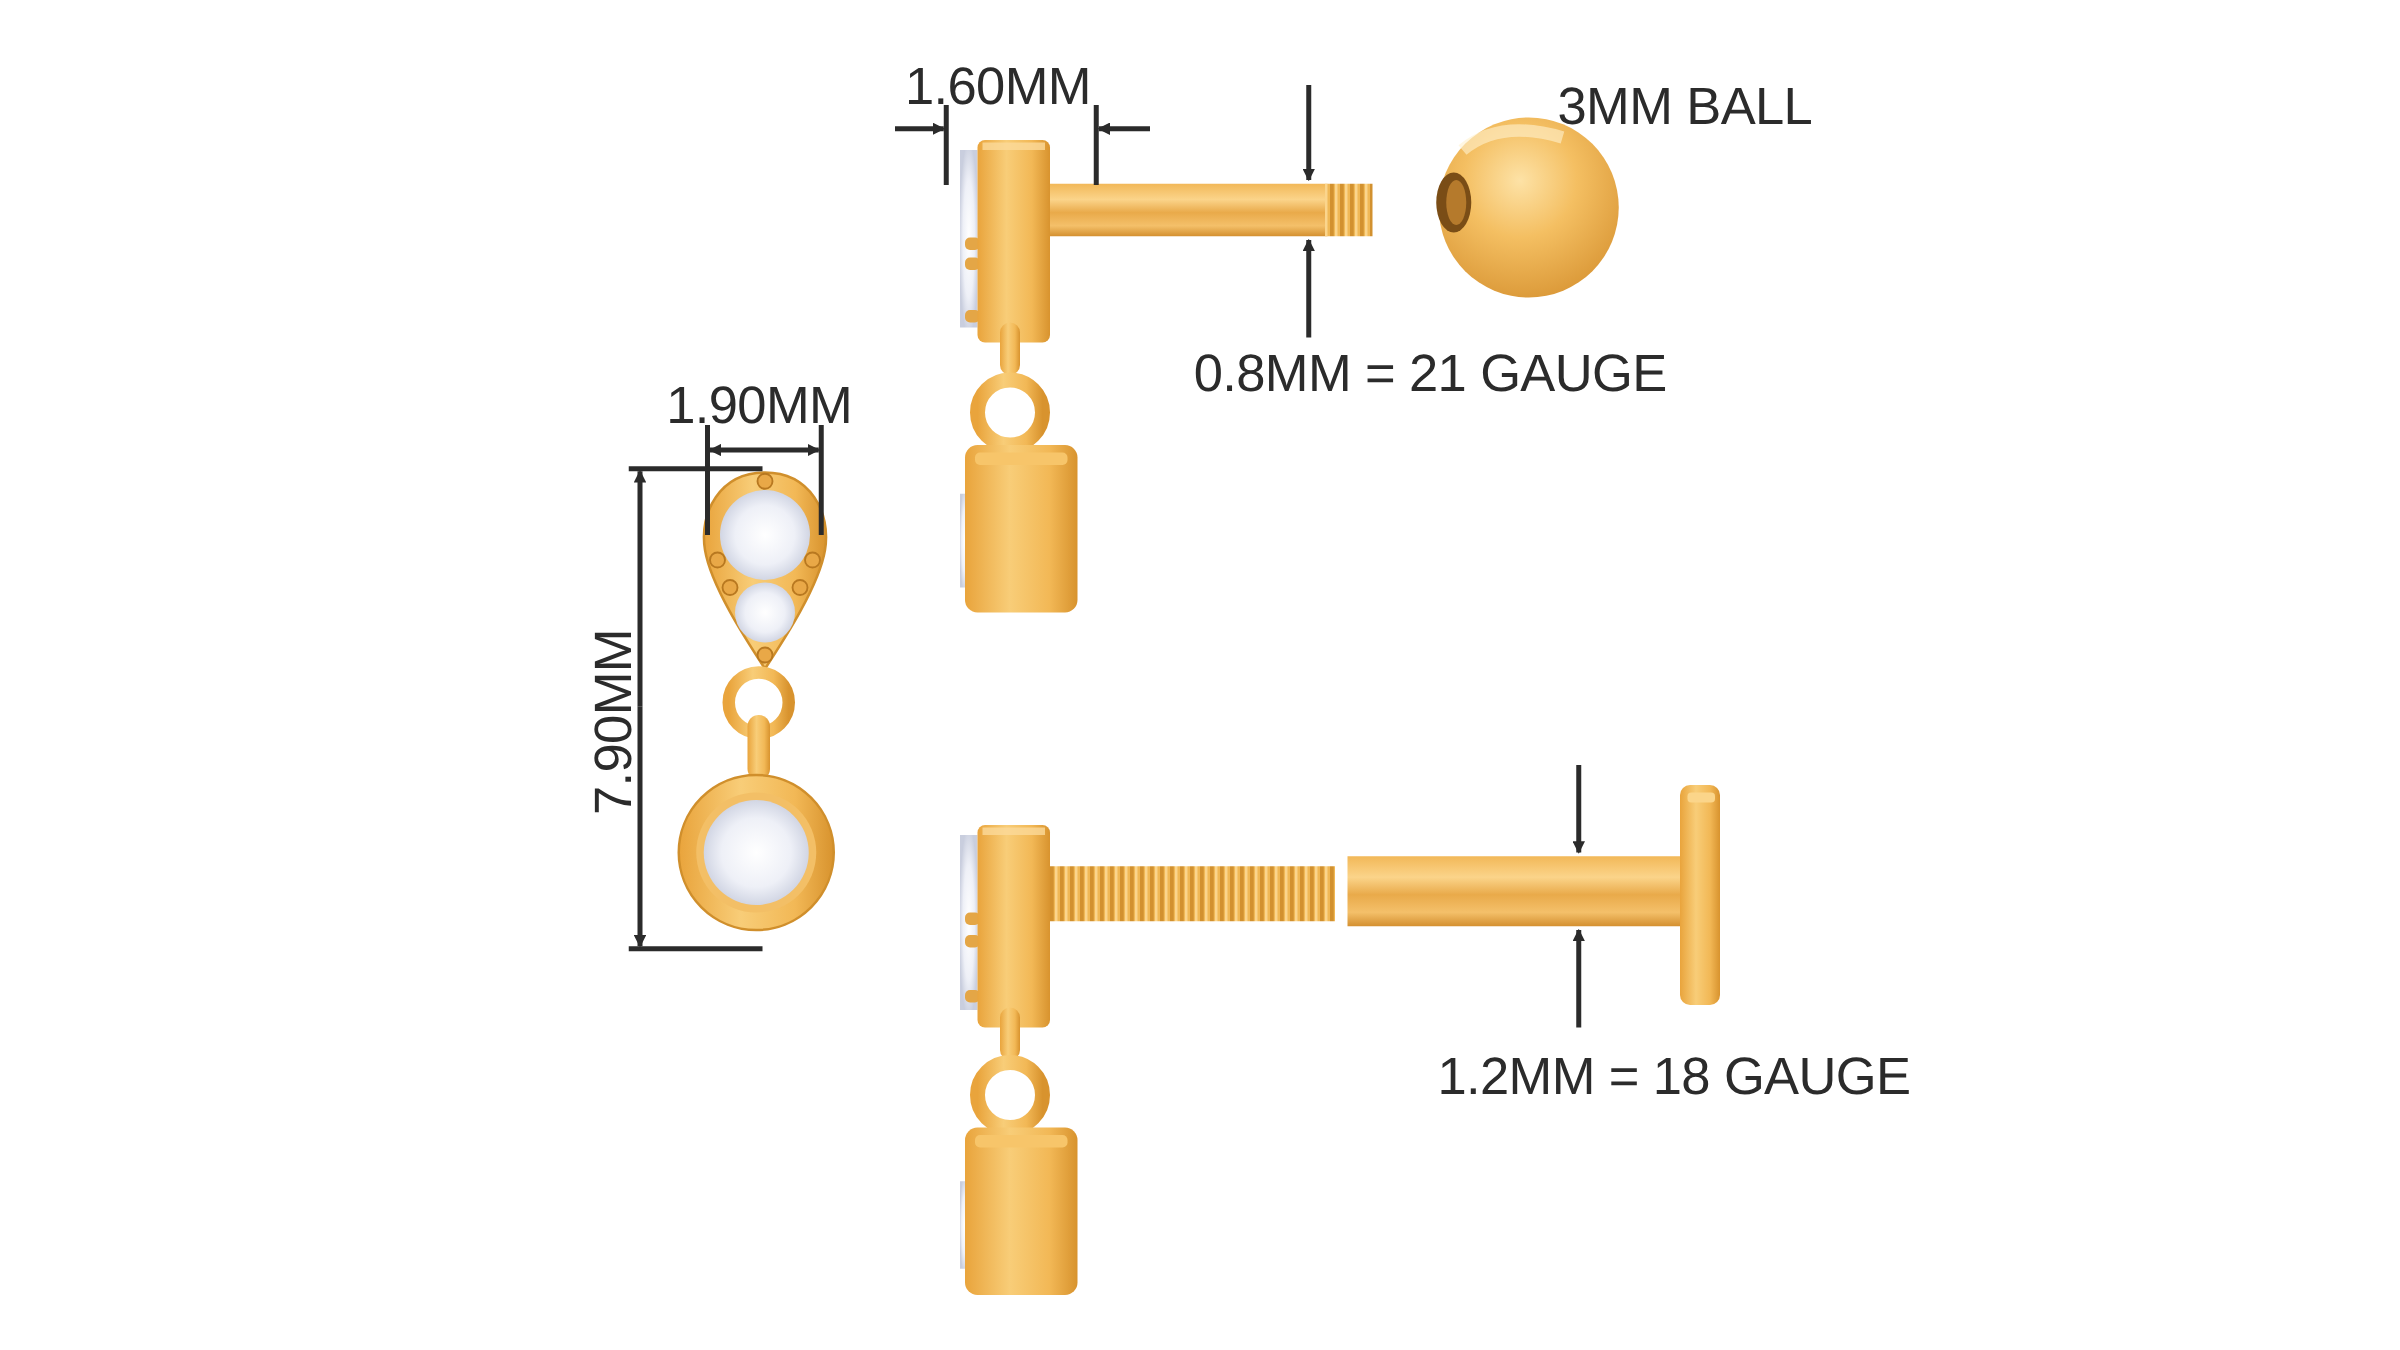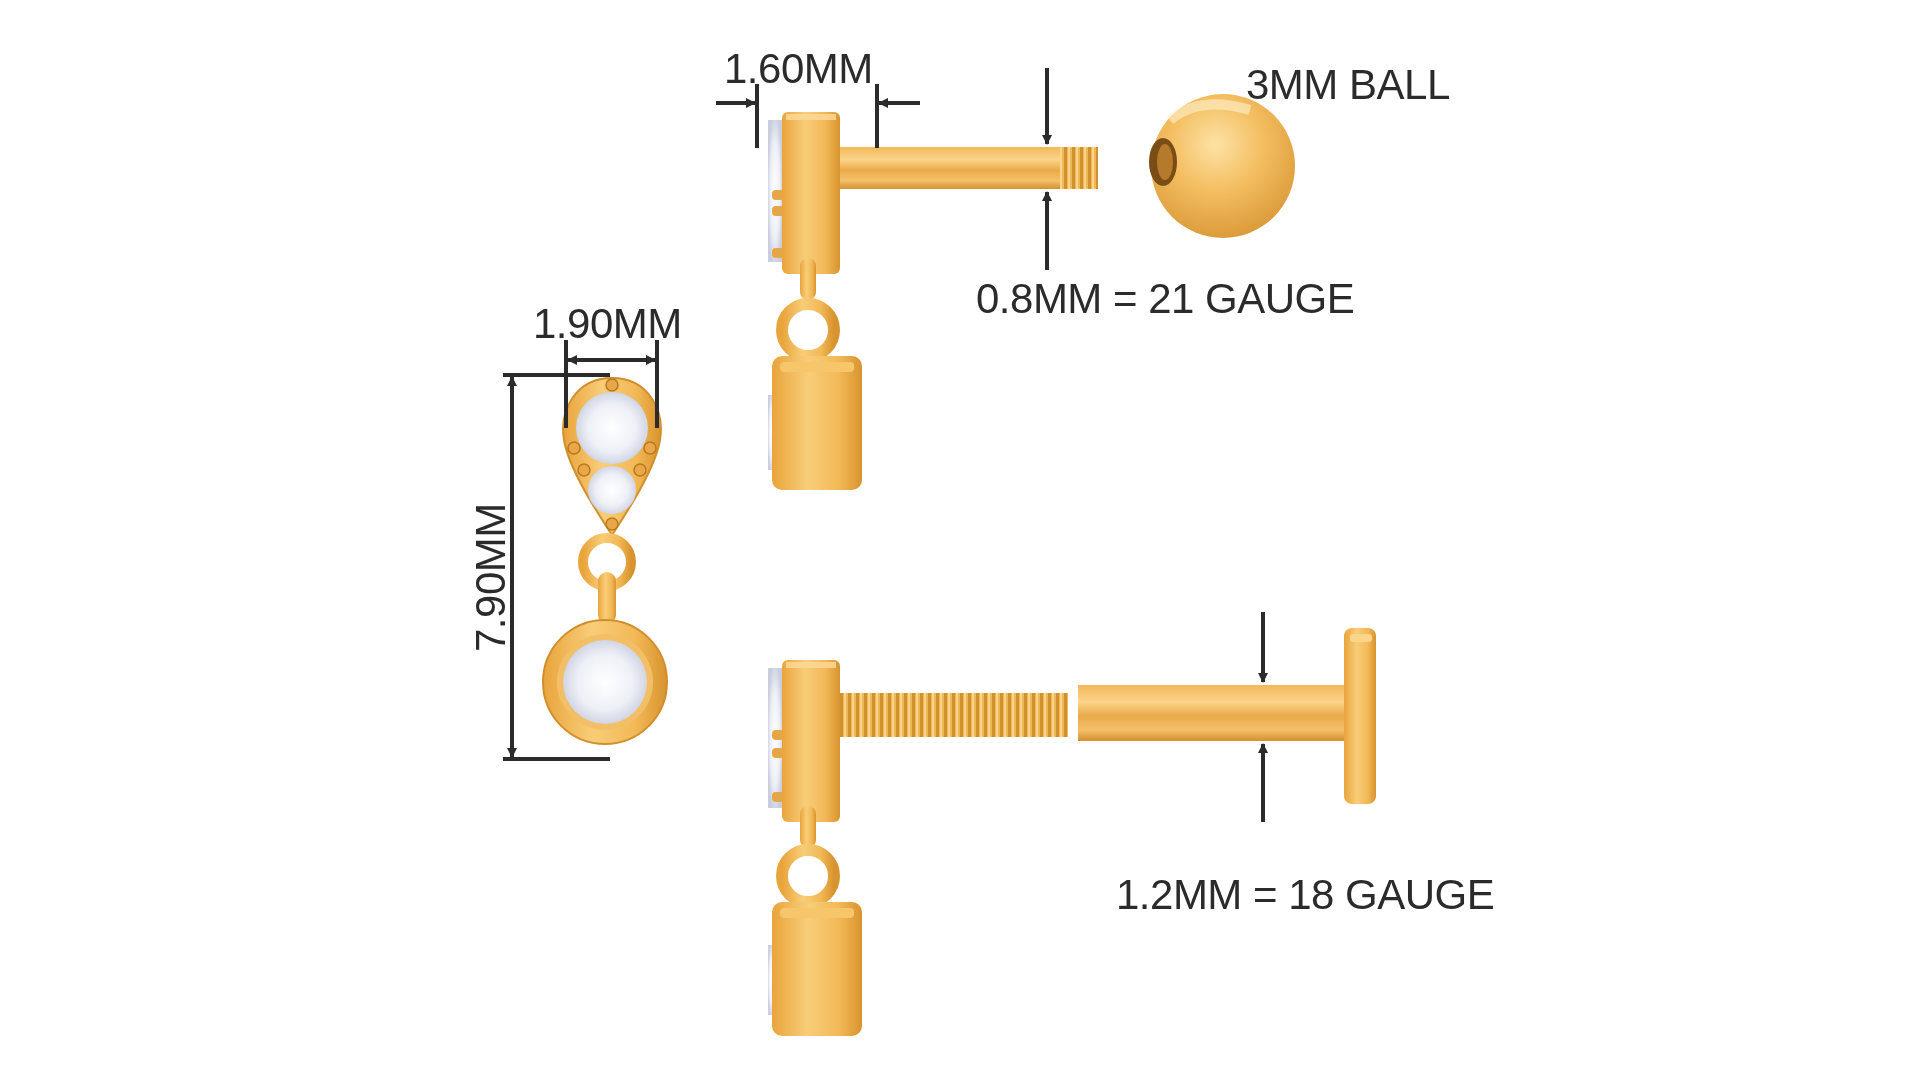--- a/index.html
+++ b/index.html
@@ -160,16 +160,16 @@
   </g>
 
   <g stroke="#2b2b2b" stroke-width="4" fill="none">
     <line x1="1263" y1="612" x2="1263" y2="682" marker-end="url(#arrowEnd)"></line>
     <line x1="1263" y1="822" x2="1263" y2="744" marker-end="url(#arrowEnd)"></line>
   </g>
 </svg>
 
 <div class="label" style="left:724px; top:48px;">1.60MM</div>
 <div class="label" style="left:1246px; top:64px;">3MM BALL</div>
-<div class="label" style="left:976px; top:278px;">0.8MM = 21 GAUGE</div>
+<div class="label" style="left:955px; top:278px;">0.8MM = 21 GAUGE</div>
 <div class="label" style="left:533px; top:303px;text-align:right;">1.90MM</div>
 <div class="label rot" style="left:470px; top:652px;">7.90MM</div>
-<div class="label" style="left:1116px; top:840px;margin-top:34px;">1.2MM = 18 GAUGE</div>
+<div class="label" style="left:1150px; top:840px;">1.2MM = 18 GAUGE</div>
 
 </body></html>

